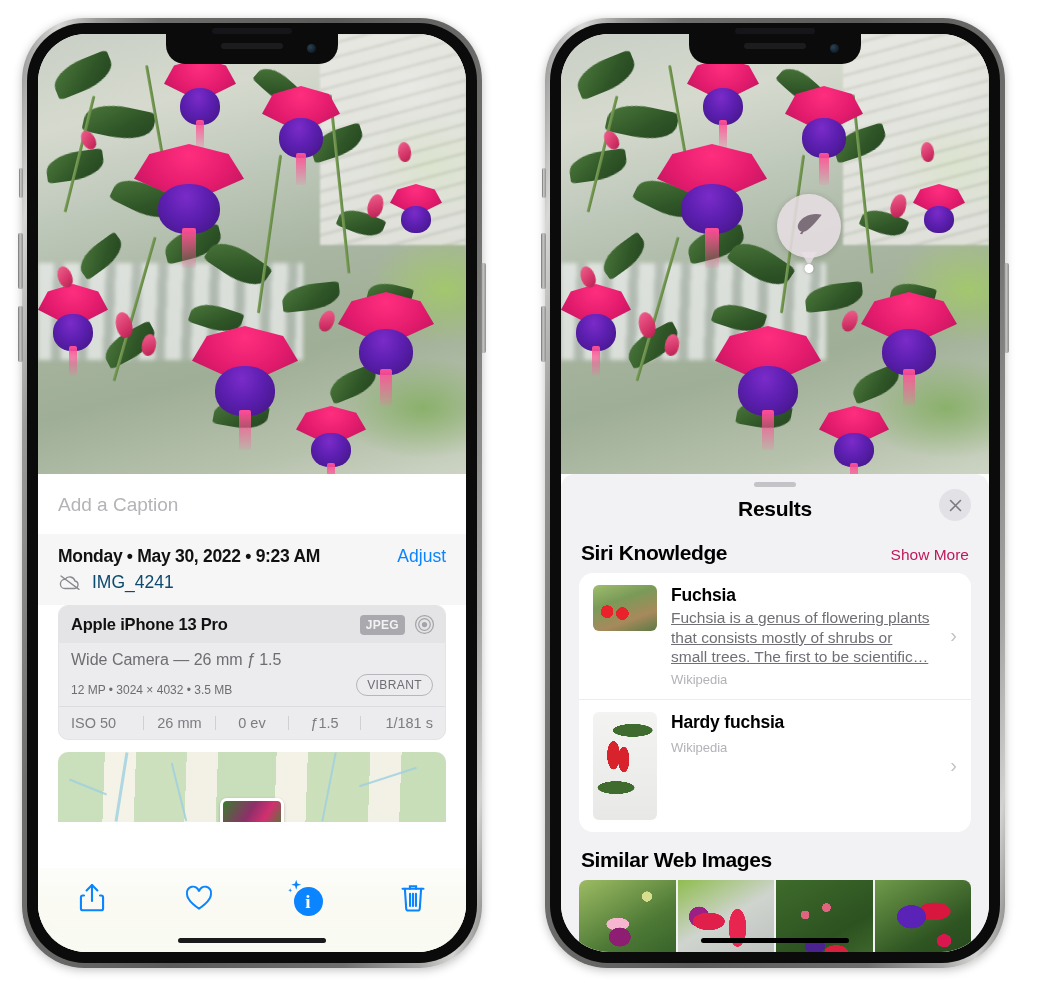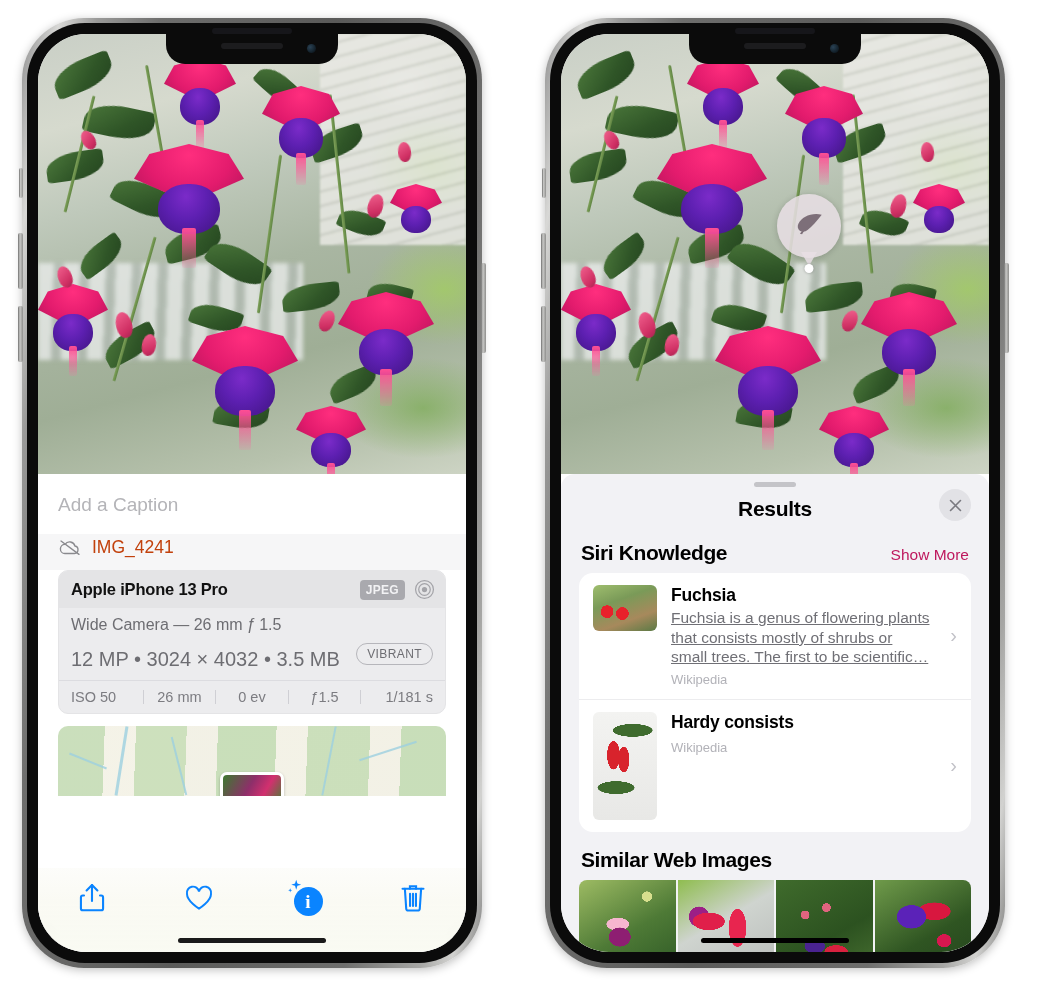--- a/index.html
+++ b/index.html
@@ -184,21 +184,21 @@
 
   .meta-block { background: #f6f6f7; padding: 0 20px 0 20px; }
   .meta-divider { height:1px; background:#e2e2e4; margin-left: 0; }
   .date-row {
     display: flex; align-items: baseline; justify-content: space-between;
     padding: 12px 0 2px 0;
   }
   .date-text { font-size: 17.5px; font-weight: 700; color: #111; letter-spacing: -.3px; }
   .adjust { font-size: 17.5px; color: #0a84ff; }
   .file-row { display: flex; align-items: center; gap: 10px; padding: 3px 0 12px 0; }
-  .file-name { font-size: 17.5px; color: #c2410c; }
+  .file-name { font-size: 17.5px; color: #0c4a6e; }
   .cloud-off svg { width: 24px; height: 19px; color: #8a8a8e; display:block;}
 
   .cam-card {
     margin: 0 20px; border-radius: 10px; overflow: hidden;
     background: #ececee; border: 1px solid #e4e4e6;
   }
   .cam-head {
     display: flex; align-items: center; justify-content: space-between;
     padding: 8px 10px 8px 12px;
     background: #e4e4e6;
@@ -206,21 +206,21 @@
   .cam-model { font-size: 16.5px; font-weight: 700; color: #111; letter-spacing: -.2px; }
   .cam-head-right { display: flex; align-items: center; gap: 9px; }
   .jpeg-badge {
     background: #a9a9ae; color:#f2f2f4; font-size: 12px; font-weight: 700;
     padding: 3px 6px; border-radius: 4px; letter-spacing: .3px;
   }
   .hdr-ico { width: 21px; height: 21px; color:#a3a3a8; }
   .cam-body { padding: 8px 12px 9px 12px; }
   .cam-lens { font-size: 16px; color: #6d6d72; padding-bottom: 3px; }
   .cam-specs-row { display:flex; align-items:center; justify-content:space-between; }
-  .cam-specs { font-size: 20px; color: #6d6d72; margin-top: 11px; }
+  .cam-specs { font-size: 12px; color: #6d6d72; margin-top: 11px; }
   .vibrant {
     border: 1px solid #b6b6bb; color: #6d6d72; font-size: 12px;
     border-radius: 11px; padding: 3px 10px; letter-spacing: .4px;
   }
   .cam-foot {
     display: flex; align-items: center; border-top: 1px solid #dcdce0;
     padding: 7px 12px 7px 12px;
   }
   .cam-foot span.val { font-size: 14.5px; color: #7c7c81; }
   .cam-foot .cell { flex: 1; text-align: center; }
@@ -450,20 +450,24 @@
           <div class="bud" style="left:282px;top:276px;width:14px;height:22px;transform:rotate(24deg)"></div>
           <div class="bud" style="left:44px;top:96px;width:13px;height:20px;transform:rotate(-30deg)"></div>
         </div>
 
         <div class="sheet-l">
 
           <div class="caption-row">Add a Caption</div>
 
 
           <div class="meta-block">
+            <div class="date-row">
+              <div class="date-text">Monday • May 30, 2022 • 9:23 AM</div>
+              <div class="adjust">Adjust</div>
+            </div>
             <div class="file-row">
               <span class="cloud-off">
                 <svg viewBox="0 0 28 22" fill="none" stroke="currentColor" stroke-width="1.6" stroke-linecap="round">
                   <path d="M8 18h11.2a4.4 4.4 0 0 0 .6-8.7A6.4 6.4 0 0 0 8.2 7.4 4.6 4.6 0 0 0 8 18z"></path>
                   <path d="M3.5 3.5l21 15.5"></path>
                 </svg>
               </span>
               <span class="file-name">IMG_4241</span>
             </div>
           </div>
@@ -673,21 +677,21 @@
               <div class="kb-body">
                 <div class="kb-title">Fuchsia</div>
                 <div class="kb-desc">Fuchsia is a genus of flowering plants that consists mostly of shrubs or small trees. The first to be scientific…</div>
                 <div class="kb-src">Wikipedia</div>
               </div>
               <div class="kb-chev">›</div>
             </div>
             <div class="kb-row">
               <div class="kb-thumb t2"></div>
               <div class="kb-body">
-                <div class="kb-title">Hardy consists</div>
+                <div class="kb-title">Hardy fuchsia</div>
                 <div class="kb-src">Wikipedia</div>
               </div>
               <div class="kb-chev">›</div>
             </div>
           </div>
 
           <div class="sim-head">
             <div class="sect-title">Similar Web Images</div>
           </div>
           <div class="sim-strip">

